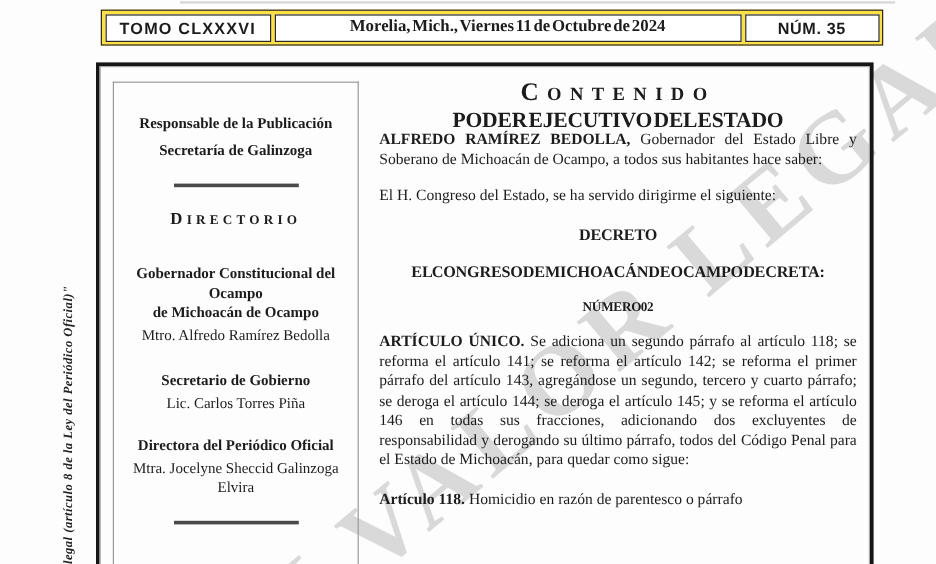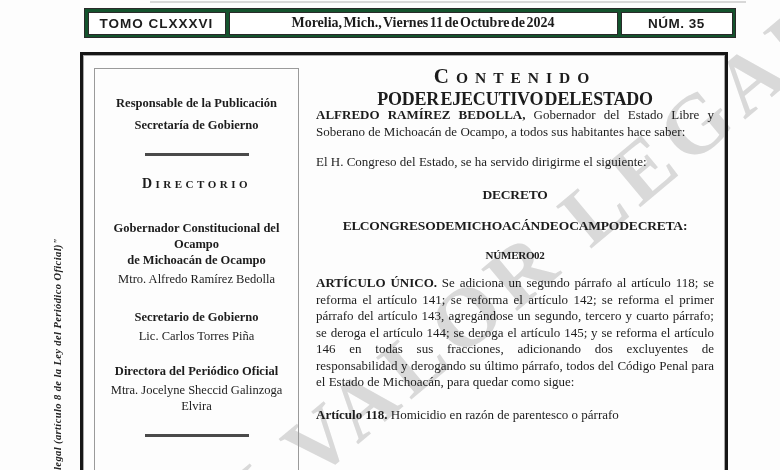--- a/index.html
+++ b/index.html
@@ -8,21 +8,21 @@
   
   .top-remnant{position:absolute;left:150px;top:1px;width:596px;height:2px;background:#b9b9b9;opacity:.55;}
 
   
   .watermark{position:absolute;left:488px;top:298px;transform:translate(-50%,-50%) rotate(-40deg);
              font-family:"Liberation Serif",serif;font-weight:bold;font-size:84px;letter-spacing:8px;
              white-space:nowrap;color:rgba(168,168,168,0.42);pointer-events:none;}
 
   
   .masthead{position:absolute;left:84px;top:8px;width:652px;height:30px;box-sizing:border-box;
-            border:1.5px solid #2a2a2a;background:#14532d;display:flex;gap:3px;padding:2.5px;}
+            border:1.5px solid #2a2a2a;background:#fde047;display:flex;gap:3px;padding:2.5px;}
   .m-cell{border:1.5px solid #2a2a2a;box-sizing:border-box;display:flex;align-items:center;justify-content:center;background:#fff;}
   .m-tomo{flex:0 0 138px;font-family:"Liberation Sans",sans-serif;font-weight:bold;font-size:13.5px;letter-spacing:1px;}
   .m-date{flex:1 1 auto;font-family:"Liberation Serif",serif;font-weight:bold;font-size:14px;word-spacing:-2px;}
   .m-num{flex:0 0 112px;font-family:"Liberation Sans",sans-serif;font-weight:bold;font-size:13.5px;letter-spacing:.5px;}
 
   
   .side-note{position:absolute;left:52px;top:222px;height:248px;width:22px;
              writing-mode:vertical-rl;transform:rotate(180deg);
              font-style:italic;font-weight:bold;font-size:10.5px;letter-spacing:.4px;color:#222;}
 
@@ -83,21 +83,21 @@
     </div>
   </div>
 
   <div class="side-note">legal (artículo 8 de la Ley del Periódico Oficial)"</div>
 
   <div class="main-box">
     <div class="main-inner">
 
       <div class="directory">
         <div class="dir-bold dir-head1">Responsable de la Publicación</div>
-        <div class="dir-bold dir-head2">Secretaría de Gobierno</div>
+        <div class="dir-bold dir-head2">Secretaría de Galinzoga</div>
         <hr class="dir-rule">
         <div class="dir-title">Directorio</div>
         <div class="dir-bold dir-gob1">Gobernador Constitucional del Ocampo</div>
         <div class="dir-bold">de Michoacán de Ocampo</div>
         <div class="dir-name">Mtro. Alfredo Ramírez Bedolla</div>
         <div class="dir-bold dir-sec">Secretario de Gobierno</div>
         <div class="dir-name">Lic. Carlos Torres Piña</div>
         <div class="dir-bold dir-dir">Directora del Periódico Oficial</div>
         <div class="dir-name">Mtra. Jocelyne Sheccid Galinzoga Elvira</div>
         <hr class="dir-rule">

